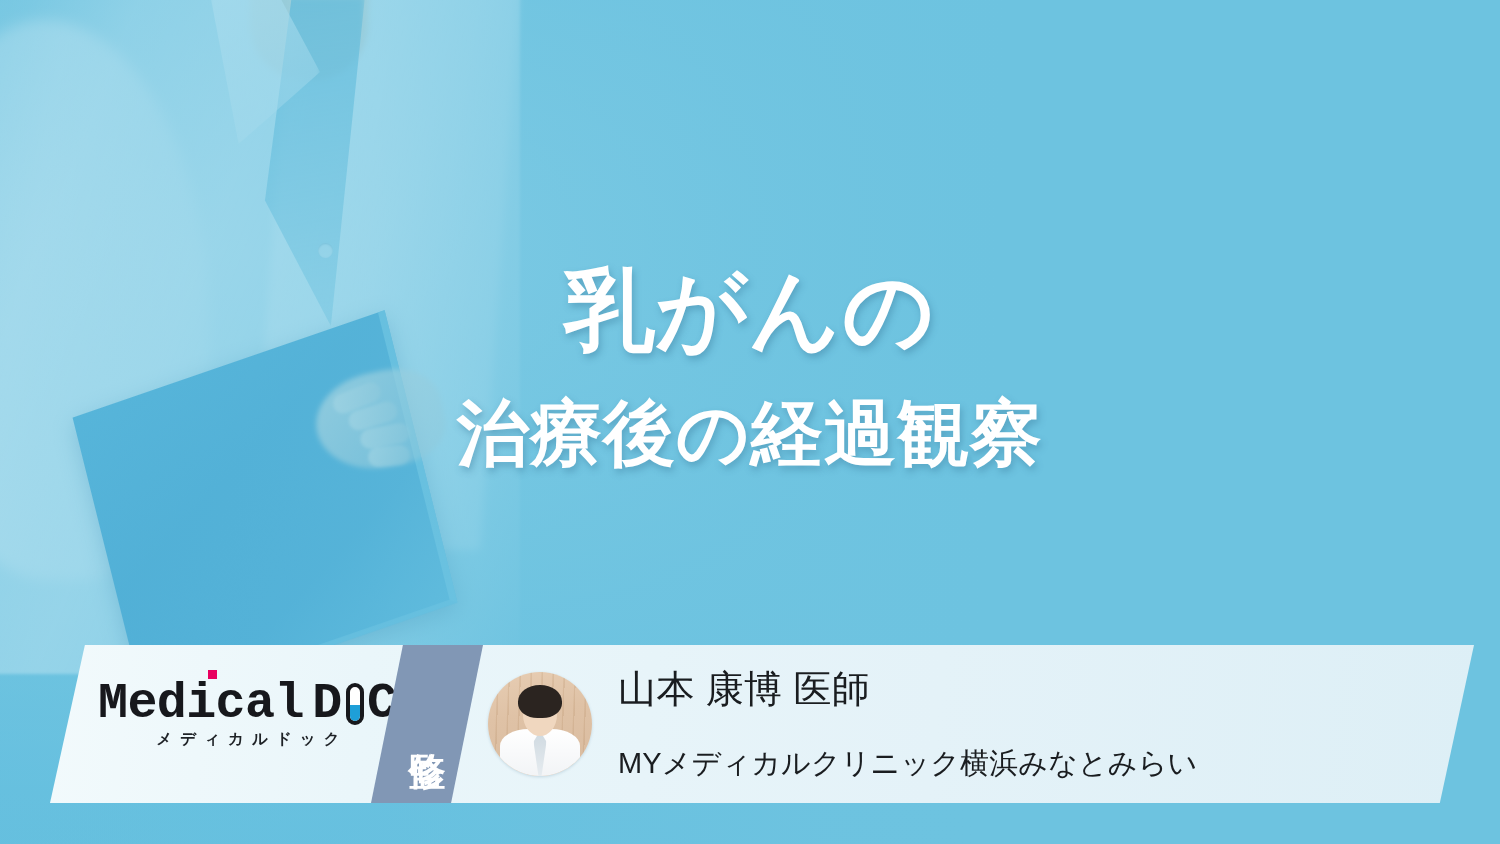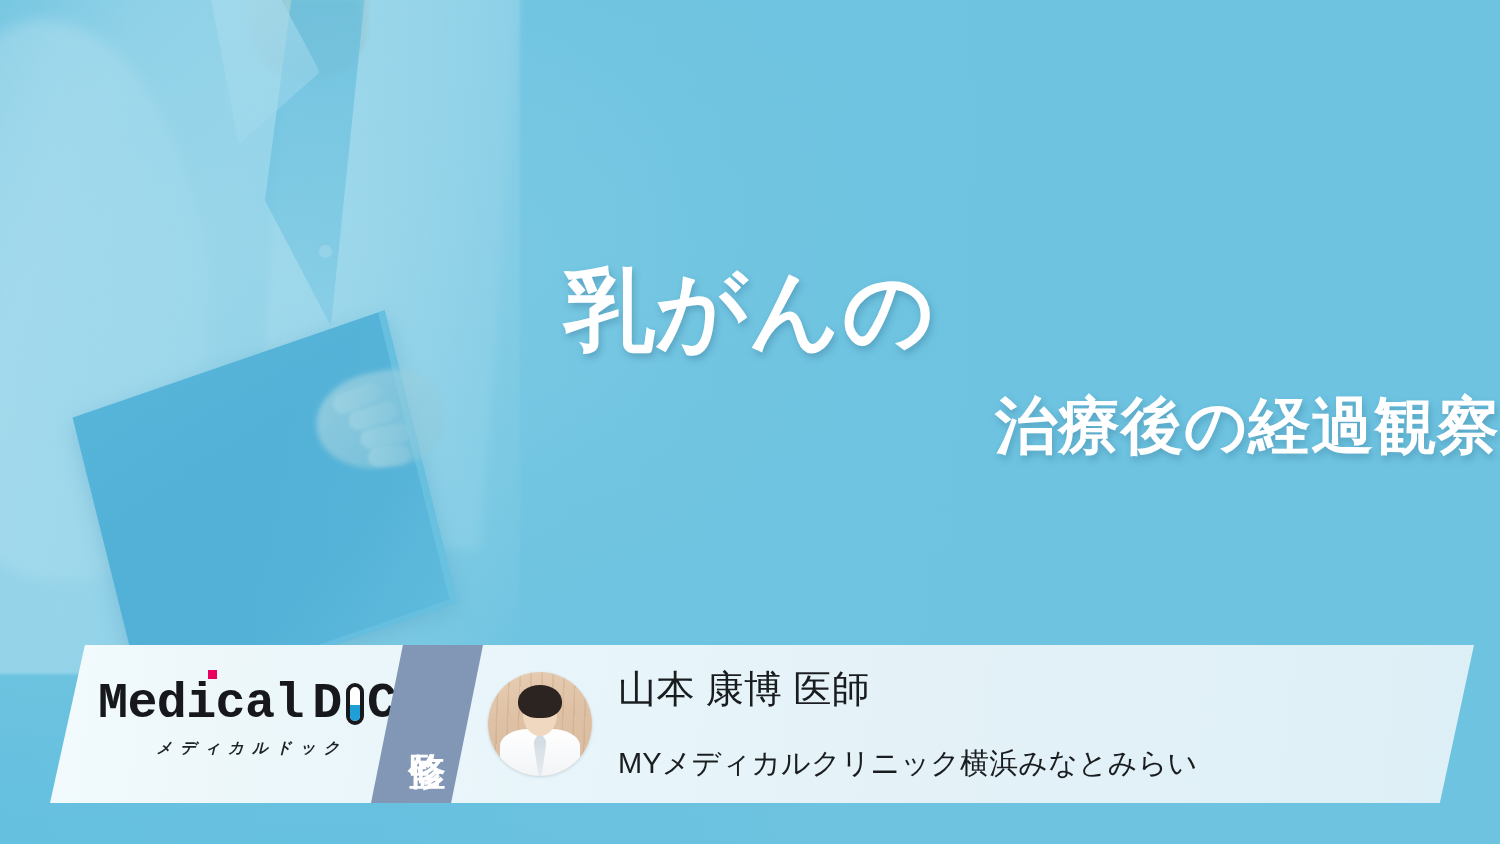--- a/index.html
+++ b/index.html
@@ -167,21 +167,21 @@
     display:block;
     color:#ffffff;
     font-weight:700;
     font-size:92px;
     line-height:1.52;
     letter-spacing:.015em;
     text-shadow:2px 4px 7px rgba(56,120,152,.42);
     white-space:nowrap;
   }
   .headline-line.l1 { font-size:90px; }
-  .headline-line.l2 { font-size:62px;text-align:right; }
+  .headline-line.l2 { font-size:72px; }
 
   
   .credit-banner {
     position:absolute;
     left:50px; top:645px;
     width:1424px; height:158px;
     z-index:6;
     background:linear-gradient(96deg,#f2fafc 0%, #eaf6fa 22%, #e4f2f8 62%, #ddeff6 100%);
     clip-path:polygon(2.45% 0%, 100% 0%, 97.6% 100%, 0% 100%);
     box-shadow:0 3px 9px rgba(40,100,130,.13);
@@ -232,27 +232,25 @@
     background:#1e9fd8;
   }
   
   .i-dot {
     position:absolute;
     left:110px; top:-9px;
     width:9px; height:9px;
     background:#e8005f;
   }
   .brand-kana {
-    margin-top:9px;
     font-size:15.5px;
     font-weight:700;
     letter-spacing:.52em;
     color:#1e2226;
     text-indent:.52em;
-    font-style:italic;
   }
 
   
   .supervision-badge {
     position:absolute;
     left:321px; top:0;
     width:112px; height:158px;
     background:#8197b5;
     clip-path:polygon(28.5% 0%, 100% 0%, 71.5% 100%, 0% 100%);
     display:flex;

